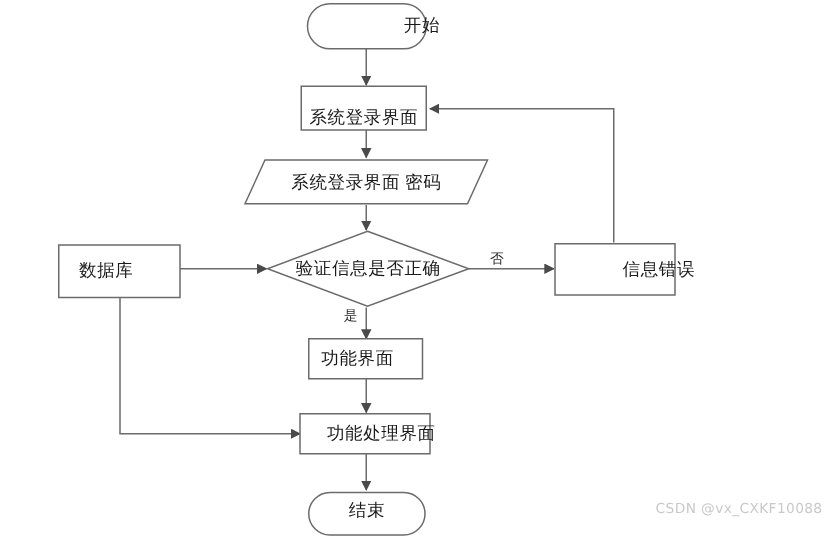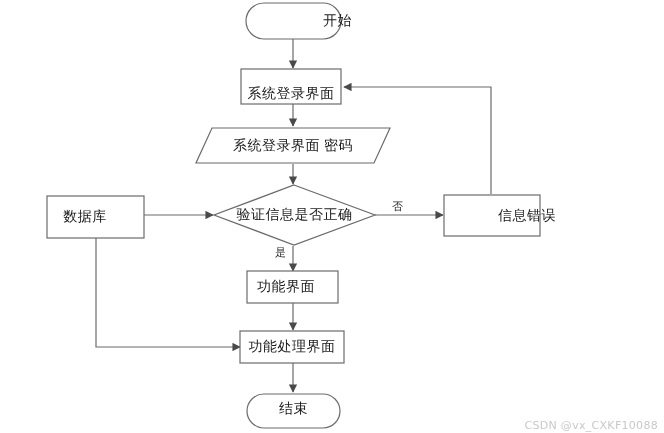--- a/index.html
+++ b/index.html
@@ -34,21 +34,21 @@
   }
   .edge-label {
     position: absolute;
     font-size: 11px;
     color: #2a2a2a;
     white-space: nowrap;
   }
   .watermark {
     position: absolute;
     right: 6px;
-    bottom: 1px;
+    bottom: 20px;
     font-family: "DejaVu Sans", sans-serif;
     font-size: 11px;
     color: #c9c9c9;
     letter-spacing: 0.3px;
     white-space: nowrap;
   }
 </style>
 </head>
 <body>
 
@@ -92,21 +92,21 @@
 <div class="node-text" style="left:196px; top:128px; width:194px; height:35px;">系统登录界面 密码</div>
 
 <div class="node-text" style="left:214px; top:199px; width:161px; height:32px;text-align:right;">验证信息是否正确</div>
 
 <div class="node-text" style="left:47px; top:196px; width:76px; height:42px;">数据库</div>
 
 <div class="node-text" style="left:444px; top:195px; width:96px; height:41px;margin-left:35px;">信息错误</div>
 
 <div class="node-text" style="left:247px; top:271px; width:78px; height:32px;">功能界面</div>
 
-<div class="node-text" style="left:240px; top:331px; width:104px; height:32px;">功能处理界面</div>
+<div class="node-text" style="left:253px; top:331px; width:104px; height:32px;">功能处理界面</div>
 
 <div class="node-text" style="left:247px; top:394px; width:93px; height:30px;">结束</div>
 
 <div class="edge-label" style="left:392px; top:199px;">否</div>
 
 <div class="edge-label" style="left:275px; top:245px;">是</div>
 
 <div class="watermark">CSDN @vx_CXKF10088</div>
 
 </body></html>

